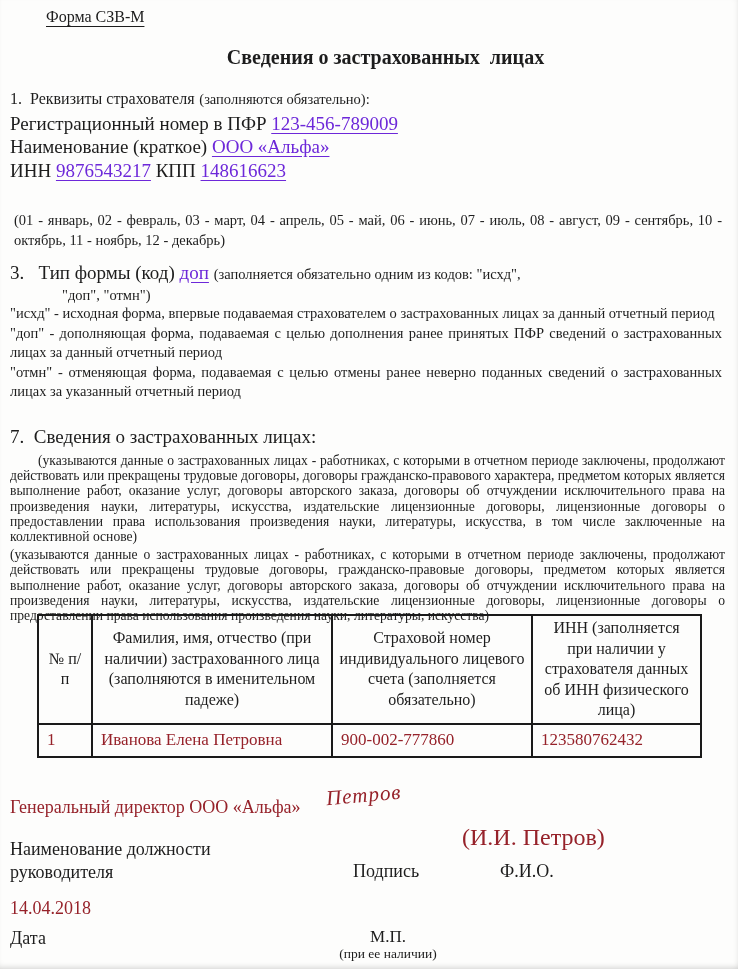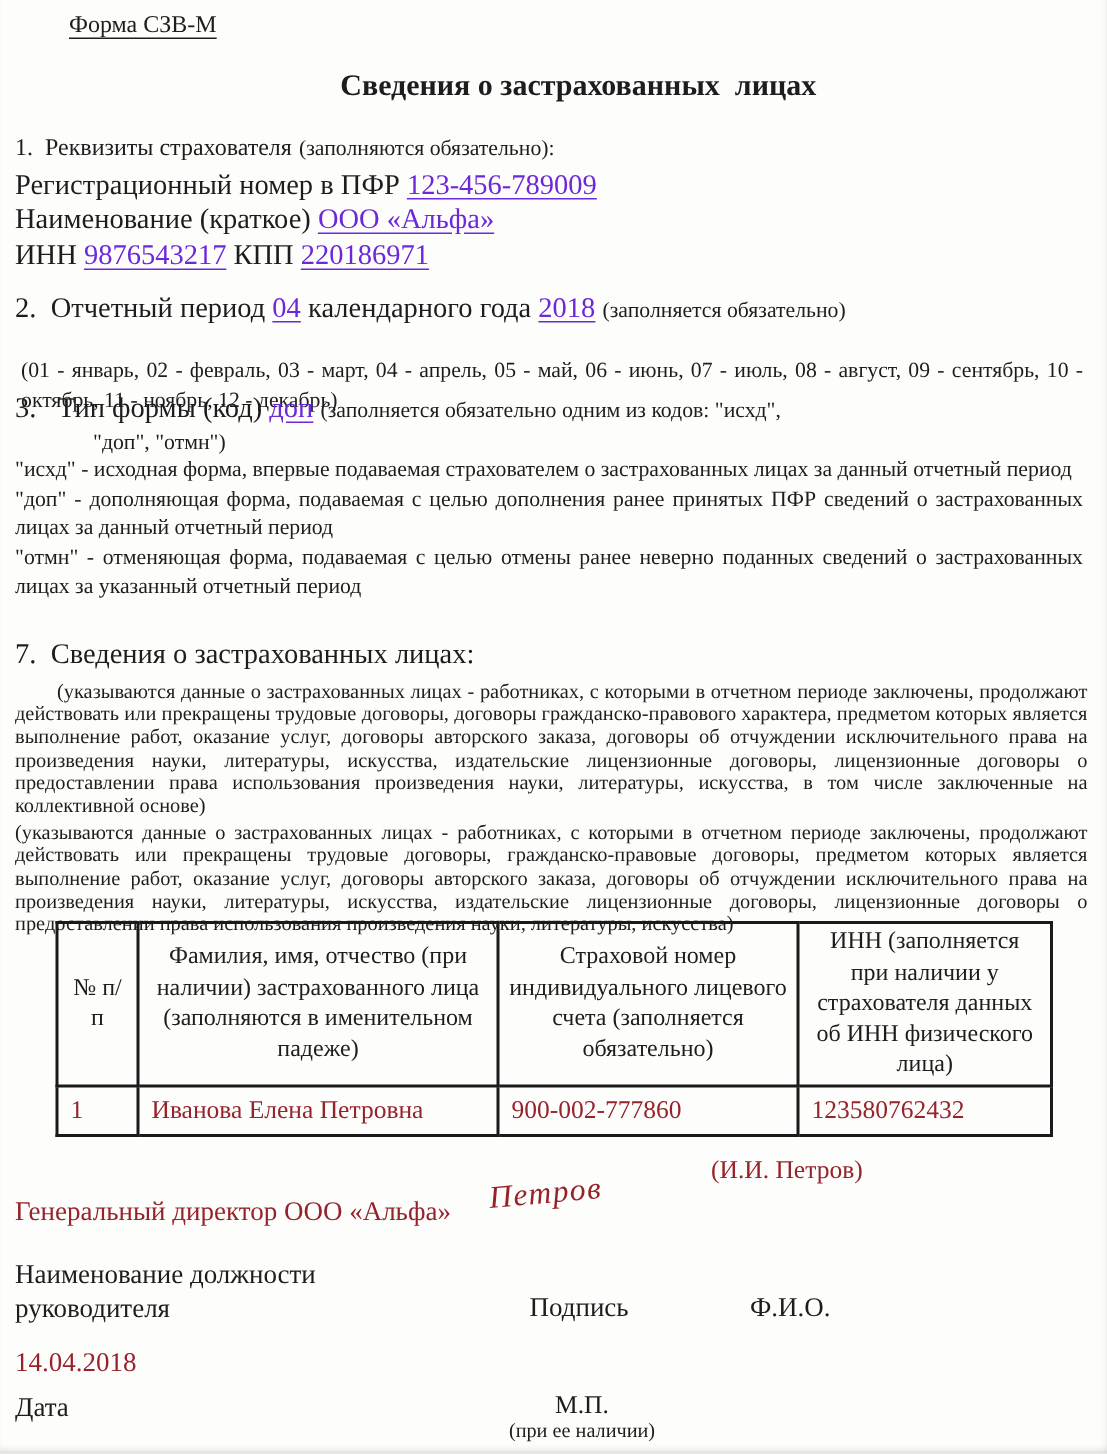--- a/index.html
+++ b/index.html
@@ -37,21 +37,21 @@
 
   .tablewrap{left:37px;top:614px;}
   table{border-collapse:collapse;table-layout:fixed;width:663px;}
   th,td{border:2px solid #1a1a1a;}
   thead tr{height:106px;}
   th{font-weight:normal;font-size:16px;line-height:20.5px;text-align:center;vertical-align:middle;padding:2px 6px;}
   td{font-size:17px;color:#96222a;padding:3px 8px;height:25px;vertical-align:middle;text-align:left;}
 
   .director{left:10px;top:797px;font-size:18px;}
   .signature{left:326px;top:783px;font-size:21px;font-style:italic;transform:rotate(-5deg);letter-spacing:1px;}
-  .fio-value{left:462px;top:770px;font-size:17px;margin-left:12px;}
+  .fio-value{left:462px;top:824px;font-size:24px;}
   .position-label{left:10px;top:838px;font-size:18px;line-height:22.5px;}
   .signature-label{left:353px;top:861px;font-size:18px;}
   .fio-label{left:500px;top:861px;font-size:18px;}
   .date-value{left:10px;top:898px;font-size:18px;}
   .date-label{left:10px;top:928px;font-size:18px;}
   .stamp{left:288px;top:927px;width:200px;text-align:center;}
   .stamp .mp{font-size:17px;line-height:19px;text-align:center;}
   .stamp .mp-note{font-size:13.5px;line-height:16px;}
 </style>
 </head>
@@ -73,32 +73,25 @@
       <span class="val">123-456-789009</span>
     </div>
     <div>
       <span class="pre">Наименование (краткое)</span>
       <span class="val">ООО «Альфа»</span>
     </div>
     <div>
       <span>ИНН</span>
       <span class="val">9876543217</span>
       <span>КПП</span>
-      <span class="val">220186971</span>
+      <span class="val">148616623</span>
     </div>
   </div>
 
   <div class="abs sec2">
-    <div class="heading">
-      <span class="pre">2.  Отчетный период</span>
-      <span class="val">04</span>
-      <span>календарного года</span>
-      <span class="val">2018</span>
-      <span class="small">(заполняется обязательно)</span>
-    </div>
     <div class="months">(01 - январь, 02 - февраль, 03 - март, 04 - апрель, 05 - май, 06 - июнь, 07 - июль, 08 - август, 09 - сентябрь, 10 - октябрь, 11 - ноябрь, 12 - декабрь)</div>
   </div>
 
   <div class="abs sec3">
     <div class="heading">
       <span class="pre">3.   Тип формы (код)</span>
       <span class="val">доп</span>
       <span class="small">(заполняется обязательно одним из кодов: "исхд",</span>
     </div>
     <div class="note2">"доп", "отмн")</div>

